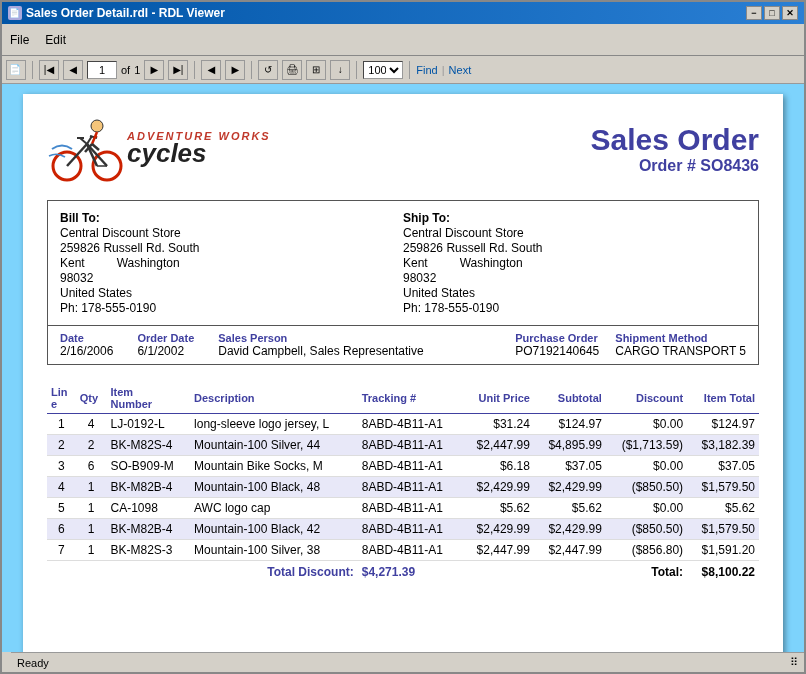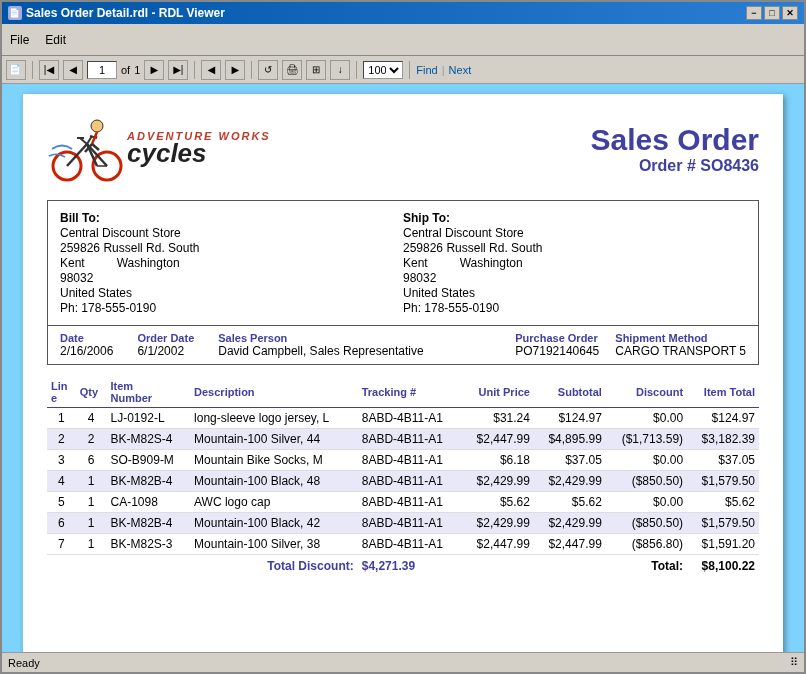--- a/index.html
+++ b/index.html
@@ -67,21 +67,21 @@
     .order-title { font-size: 30px; font-weight: bold; color: #4040a0; }
     .order-number { font-size: 16px; color: #4040a0; font-weight: bold; }
     .addr-section { padding-right: 10px; }
     .addr-label { font-weight: bold; font-size: 12px; }
     .addr-line { font-size: 12px; margin-top: 1px; }
     .addr-row { display: flex; gap: 32px; }
     .meta-label { font-weight: bold; font-size: 11px; color: #4040a0; }
     .meta-value { font-size: 12px; }
 
     
-    .info-section { border: 1px solid #555; margin-bottom: 12px; }
+    .info-section { border: 1px solid #555; margin-bottom: 18px; }
     .info-address { display: grid; grid-template-columns: 1fr 1fr; padding: 10px 12px; }
     .info-meta { border-top: 1px solid #555; padding: 6px 12px; display: flex; gap: 0; }
     .info-meta-col { margin-right: 24px; }
     .info-meta-col.purchase { margin-left: auto; margin-right: 16px; }
     .info-meta-col.shipment { margin-right: 0; }
 
     
     .line-table { width: 100%; border-collapse: collapse; font-size: 12px; }
     .line-table th {
       font-weight: bold; color: #4040a0; border-bottom: 1px solid #4040a0;
@@ -97,20 +97,21 @@
     .total-discount-value { font-weight: bold; color: #4040a0; }
     .total-label { font-weight: bold; text-align: right; }
     .total-value { font-weight: bold; text-align: right; }
 
     
     .status-bar {
       background: #d4d0c8; border-top: 1px solid #999;
       padding: 2px 6px; font-size: 11px; height: 20px;
       display: flex; align-items: center; justify-content: space-between;
       flex-shrink: 0;
+      margin-left: 9px;
     }
 
     
     .logo-container { display: flex; align-items: center; gap: 0; }
     .logo-words { display: flex; flex-direction: column; justify-content: center; }
     .logo-adventure { font-size: 11px; font-style: italic; color: #c0392b; font-weight: bold; text-transform: uppercase; letter-spacing: 2px; }
     .logo-cycles-text { font-size: 26px; font-weight: bold; color: #222; font-style: italic; margin-top: -4px; }
   </style>
 </head>
 <body>

